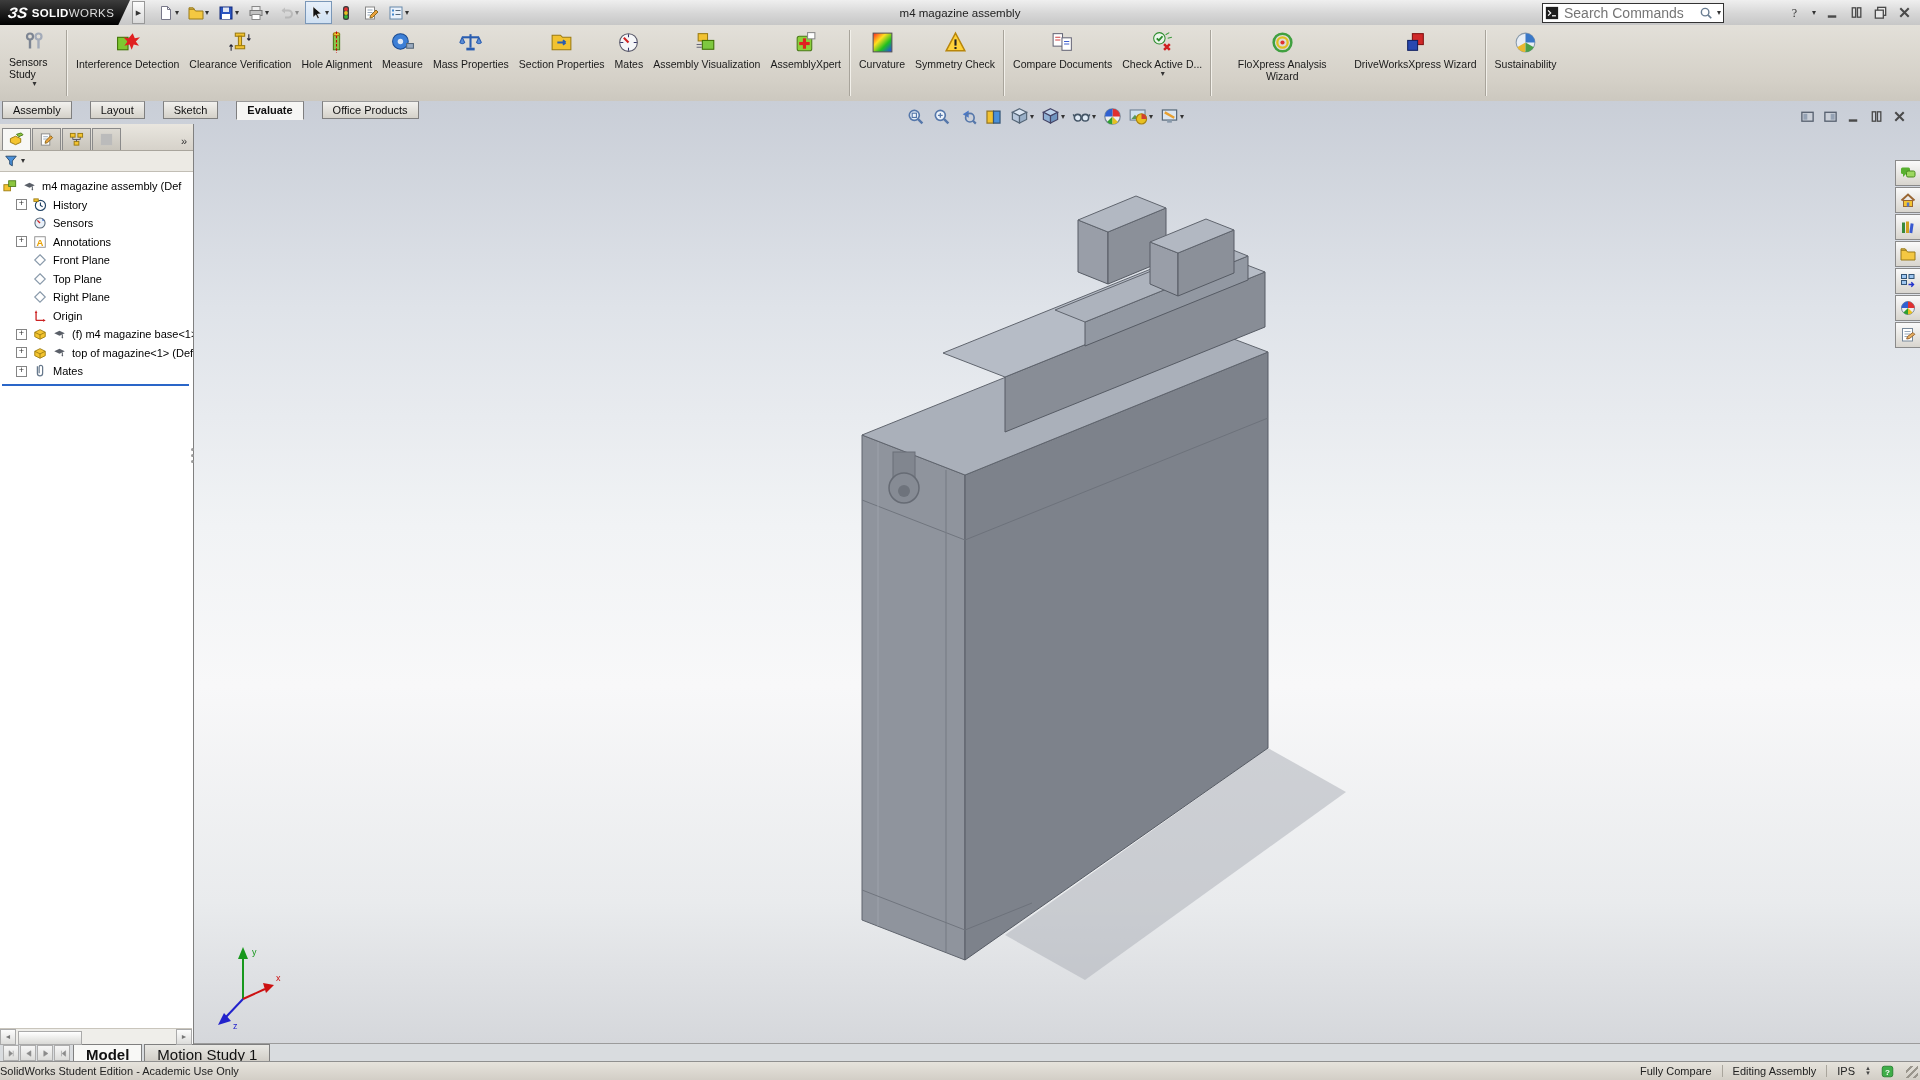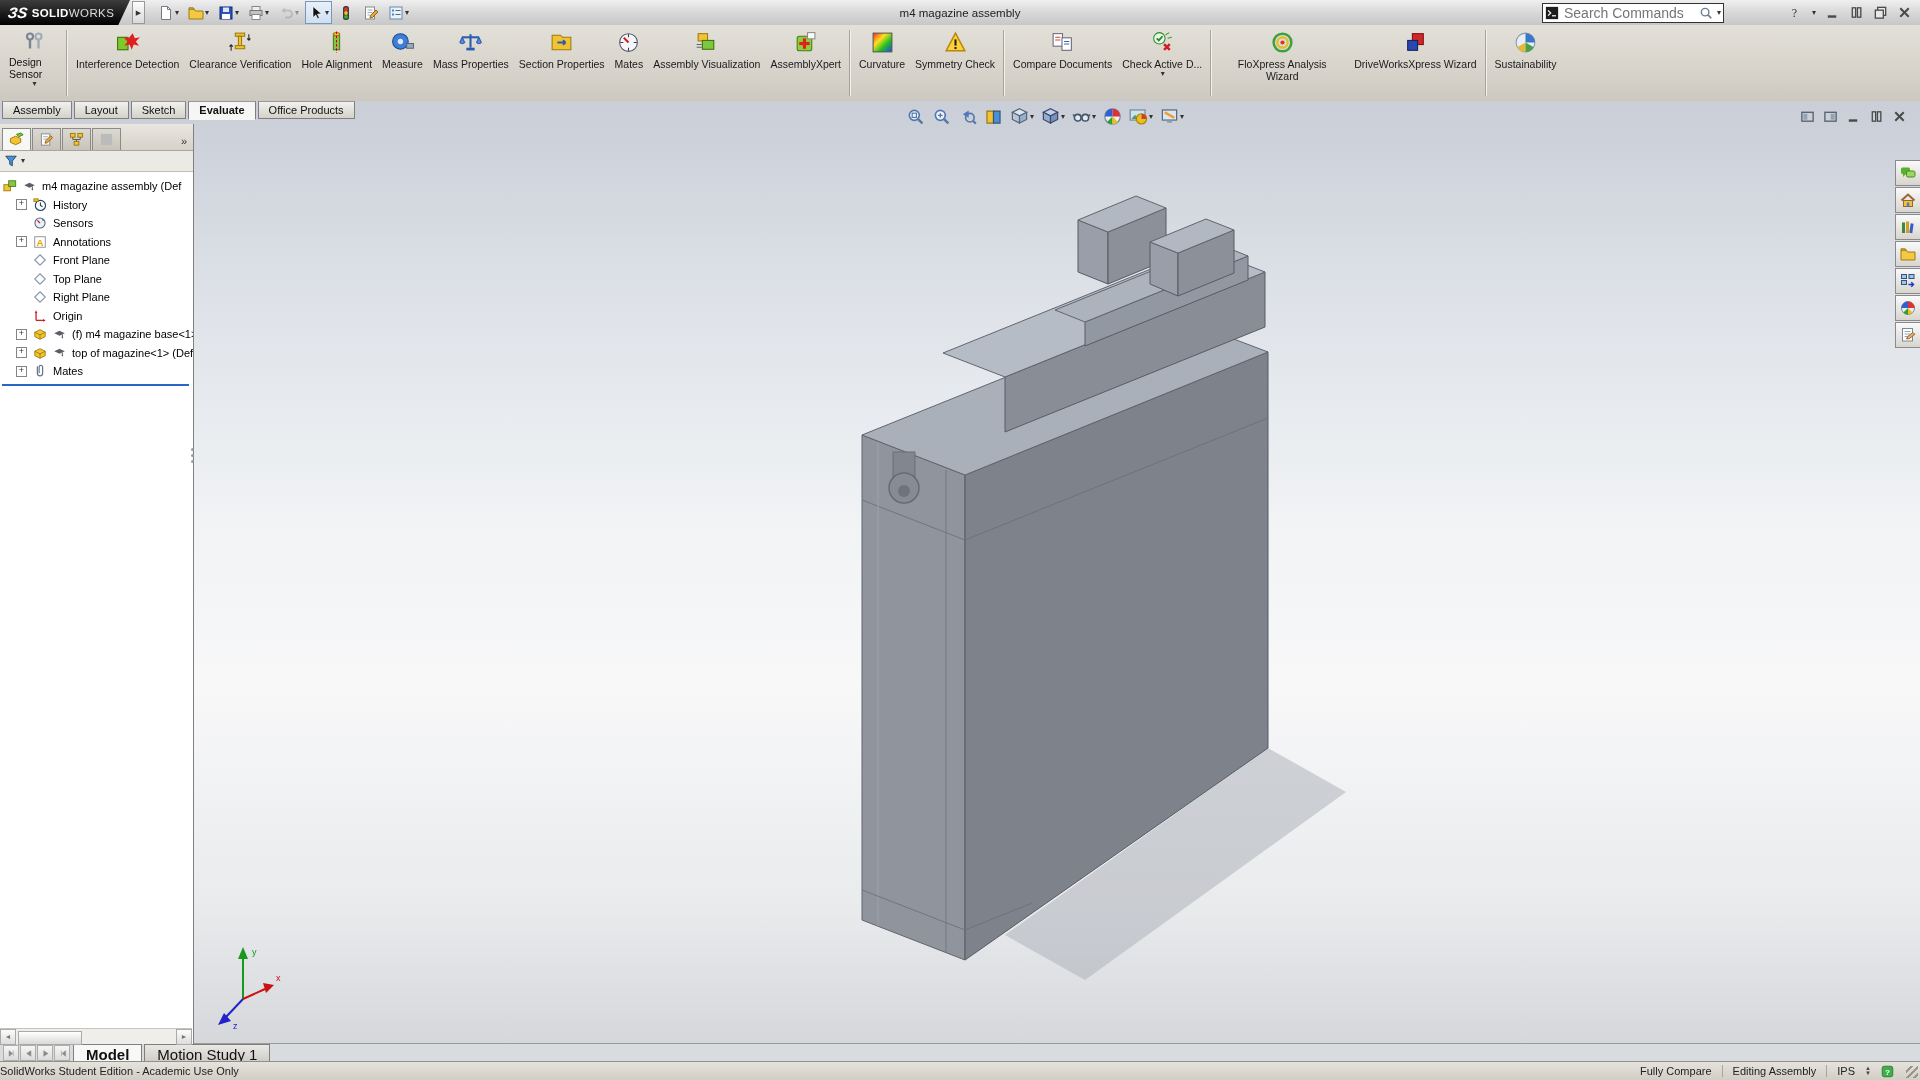--- a/index.html
+++ b/index.html
@@ -40,21 +40,21 @@
   .rbtn{display:flex;flex-direction:column;align-items:center;justify-content:flex-start;
     padding:5px 5px 2px 5px;max-width:124px;text-align:center;line-height:12px;font-size:10.5px;color:#1a1a1a;}
   .rbtn .icn{width:25px;height:25px;margin-bottom:3px;}
   .rbtn .rlabel{white-space:normal;}
   .rsep{width:1px;background:#a8a49b;border-right:1px solid #f2f0ea;margin:5px 3px;}
   .design-study{display:flex;flex-direction:column;align-items:center;justify-content:flex-start;padding:5px 4px 0 4px;width:50px;line-height:12px;font-size:10.5px;}
   .design-study .icn{width:24px;height:24px;margin-bottom:2px;}
 
   
   .tabrow{position:absolute;top:101px;left:0;height:20px;display:flex;align-items:flex-start;z-index:6;padding-left:2px;}
-  .ctab{height:18px;padding:2px 10px 0 10px;margin-right:2px;font-size:11px;
+  .ctab{height:18px;padding:2px 10px 0 10px;margin-right:18px;font-size:11px;
     background:linear-gradient(#f2f1ee,#d4d1c9);border:1px solid #7f7f7f;border-top-color:#999;box-sizing:border-box;color:#111;}
   .ctab.active{background:#f6f6f4;font-weight:bold;border-bottom-color:#f6f6f4;height:19px;}
 
   
   .viewport{position:absolute;top:101px;left:0;right:0;bottom:36px;
     background:linear-gradient(#c9ced7 0%,#dfe3e9 22%,#f1f3f5 45%,#f8f8f9 62%,#e9ebed 85%,#d5d7db 100%);}
   .model-svg{position:absolute;left:0;top:0;width:1920px;height:943px;}
 
   .headsup{position:absolute;left:905px;top:5px;display:flex;align-items:center;gap:5px;z-index:5;}
   .hu-btn{display:flex;align-items:center;padding:1px;}
@@ -268,21 +268,21 @@
   <div class="ribbon" id="ribbon">
     <div class="design-study">
       <span class="icn" id="dsIcon">
           <svg viewBox="0 0 24 24">
             <circle cx="8" cy="6.5" r="3" fill="none" stroke="#7d8593" stroke-width="2.2"></circle>
             <rect x="6.8" y="9.5" width="2.4" height="9" fill="#7d8593"></rect>
             <circle cx="16.5" cy="6.5" r="3" fill="none" stroke="#a3abb9" stroke-width="2.2"></circle>
             <rect x="15.3" y="9.5" width="2.4" height="9" fill="#a3abb9"></rect>
           </svg>
         </span>
-      <span class="rlabel">Design Sensor</span>
+      <span class="rlabel">Sensors Study</span>
       <span class="caret">▾</span>
     </div>
     <div class="rsep"></div>
   <div class="rbtn">
         <span class="icn" style="width:25px;height:25px">
           <svg viewBox="0 0 24 24">
             <rect x="2.5" y="7" width="10" height="12" fill="#7ec830" stroke="#3c7000"></rect>
             <polygon points="17,3 19,8 24,7 20,11 23,15 18,14 16,19 14,14 9,15 12,11 8,7 13,8" fill="#e02020"></polygon>
           </svg>
         </span>

